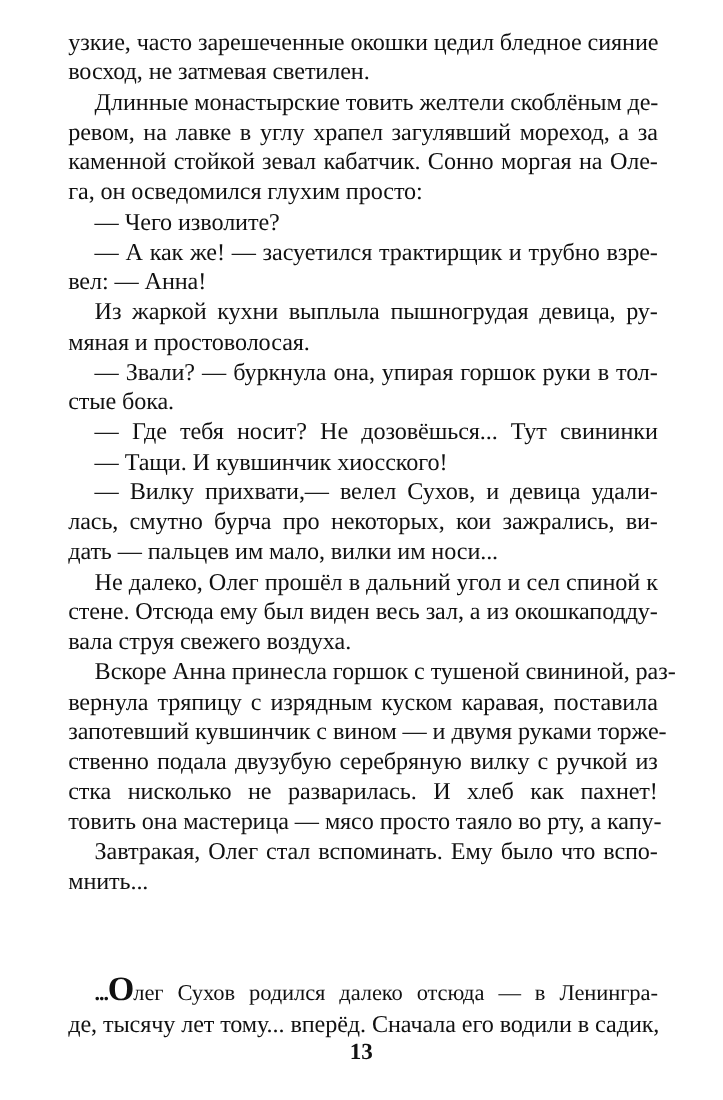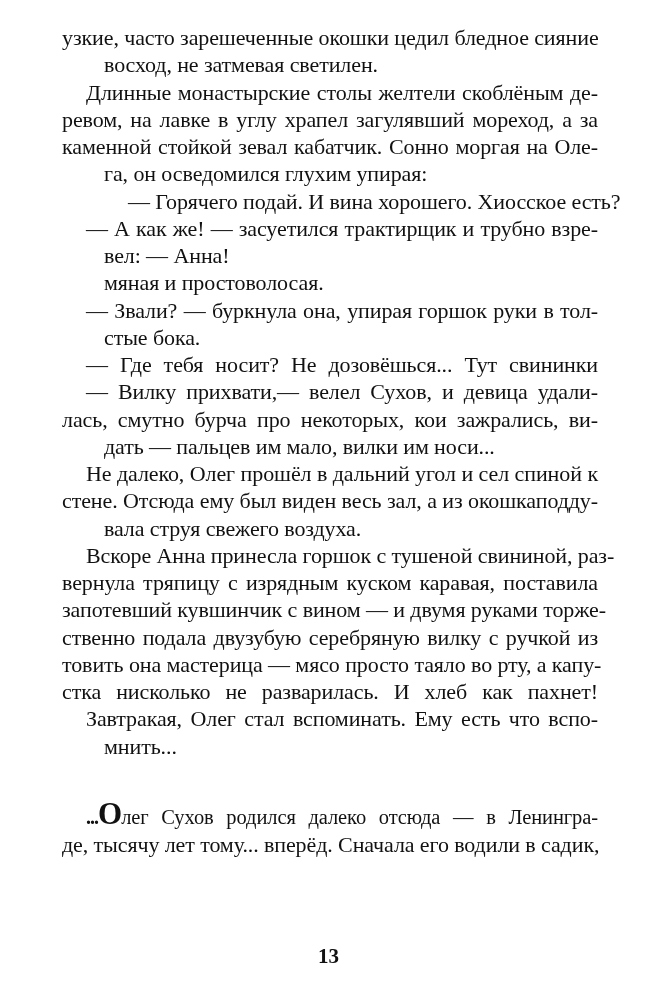--- a/index.html
+++ b/index.html
@@ -26,30 +26,30 @@
     height: 27.25px;
     line-height: 27.25px;
     font-size: 22px;
     white-space: nowrap;
     text-align: justify;
     text-align-last: justify;
     letter-spacing: -0.1px;
   }
   .line.last {
     text-align-last: left;
-    margin-left: 42px;
   }
   .line.indent {
     padding-left: 24px;
   }
   .gap {
     height: 44px;
   }
   .dropcap-line {
     font-size: 20.5px;
+    margin-top: 31px;
   }
   .ellipsis-lead {
     font-weight: bold;
     font-size: 20px;
     letter-spacing: -1px;
   }
   .big-o {
     font-size: 31px;
     font-weight: bold;
     line-height: 20px;
@@ -66,44 +66,46 @@
     font-size: 21px;
   }
 </style>
 </head>
 <body>
 
 <div class="page">
   <div id="block1">
       <span class="line">узкие, часто зарешеченные окошки цедил бледное сияние</span>
       <span class="line last">восход, не затмевая светилен.</span>
-      <span class="line indent">Длинные монастырские столы желтели скоблёным де-</span>
+      <span class="line indent">Длинные монастырские товить желтели скоблёным де-</span>
       <span class="line">ревом, на лавке в углу храпел загулявший мореход, а за</span>
       <span class="line">каменной стойкой зевал кабатчик. Сонно моргая на Оле-</span>
-      <span class="line last">га, он осведомился глухим упирая:</span>
-      <span class="line indent last">— Горячего подай. И вина хорошего. Хиосское есть?</span>
+      <span class="line last">га, он осведомился глухим просто:</span>
+      <span class="line indent last">— Чего изволите?</span>
       <span class="line indent">— А как же! — засуетился трактирщик и трубно взре-</span>
       <span class="line last">вел: — Анна!</span>
+      <span class="line indent">Из жаркой кухни выплыла пышногрудая девица, ру-</span>
       <span class="line last">мяная и простоволосая.</span>
       <span class="line indent">— Звали? — буркнула она, упирая горшок руки в тол-</span>
       <span class="line last">стые бока.</span>
       <span class="line indent">— Где тебя носит? Не дозовёшься... Тут свининки</span>
+      <span class="line indent last">— Тащи. И кувшинчик хиосского!</span>
       <span class="line indent">— Вилку прихвати,— велел Сухов, и девица удали-</span>
       <span class="line">лась, смутно бурча про некоторых, кои зажрались, ви-</span>
       <span class="line last">дать — пальцев им мало, вилки им носи...</span>
       <span class="line indent">Не далеко, Олег прошёл в дальний угол и сел спиной к</span>
       <span class="line">стене. Отсюда ему был виден весь зал, а из окошкаподду-</span>
       <span class="line last">вала струя свежего воздуха.</span>
       <span class="line indent">Вскоре Анна принесла горшок с тушеной свининой, раз-</span>
       <span class="line">вернула тряпицу с изрядным куском каравая, поставила</span>
       <span class="line">запотевший кувшинчик с вином — и двумя руками торже-</span>
       <span class="line">ственно подала двузубую серебряную вилку с ручкой из</span>
+      <span class="line">стка нисколько не разварилась. И хлеб как пахнет!</span>
       <span class="line">товить она мастерица — мясо просто таяло во рту, а капу-</span>
-      <span class="line">стка нисколько не разварилась. И хлеб как пахнет!</span>
-      <span class="line indent">Завтракая, Олег стал вспоминать. Ему есть что вспо-</span>
+      <span class="line indent">Завтракая, Олег стал вспоминать. Ему было что вспо-</span>
       <span class="line last">мнить...</span>
     </div>
   <div class="gap"></div>
   <div id="block2">
     <span class="line indent dropcap-line"><span class="ellipsis-lead">...</span><span class="big-o">О</span><span>лег Сухов родился далеко отсюда — в Ленингра-</span></span>
     <div id="block2-lines">
         <span class="line">де, тысячу лет тому... вперёд. Сначала его водили в садик,</span>
       </div>
   </div>
 </div>

